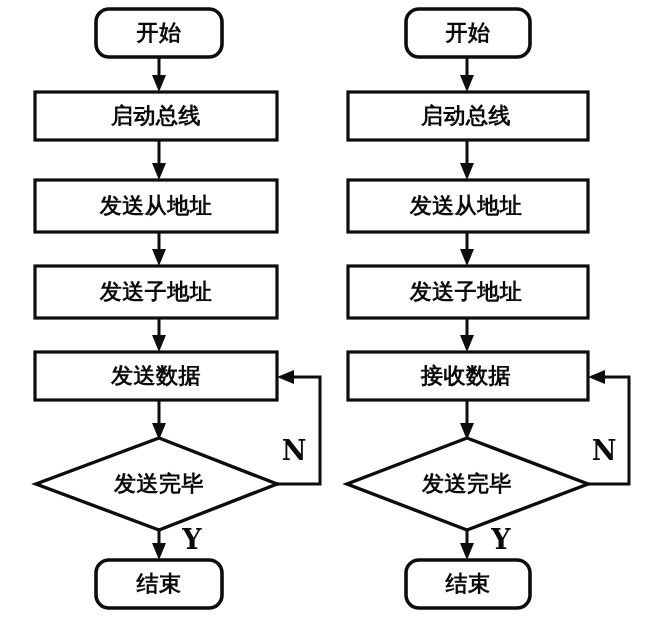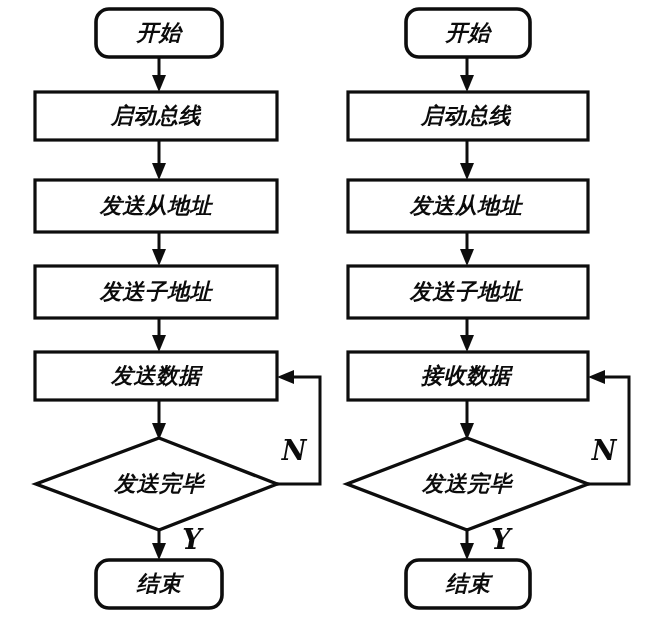--- a/index.html
+++ b/index.html
@@ -12,21 +12,20 @@
     height: 622px;
     position: relative;
     font-family: "DejaVu Sans", "Liberation Sans", sans-serif;
     overflow: hidden;
   }
   #canvas-root {
     position: absolute;
     left: 0; top: 0;
     width: 652px;
     height: 531px;
-    font-style: italic;
   }
   svg.flow-svg {
     position: absolute;
     left: 0; top: 0;
     width: 652px;
     height: 622px;
   }
   .node-shape {
     fill: #ffffff;
     stroke: #0d0d0d;

